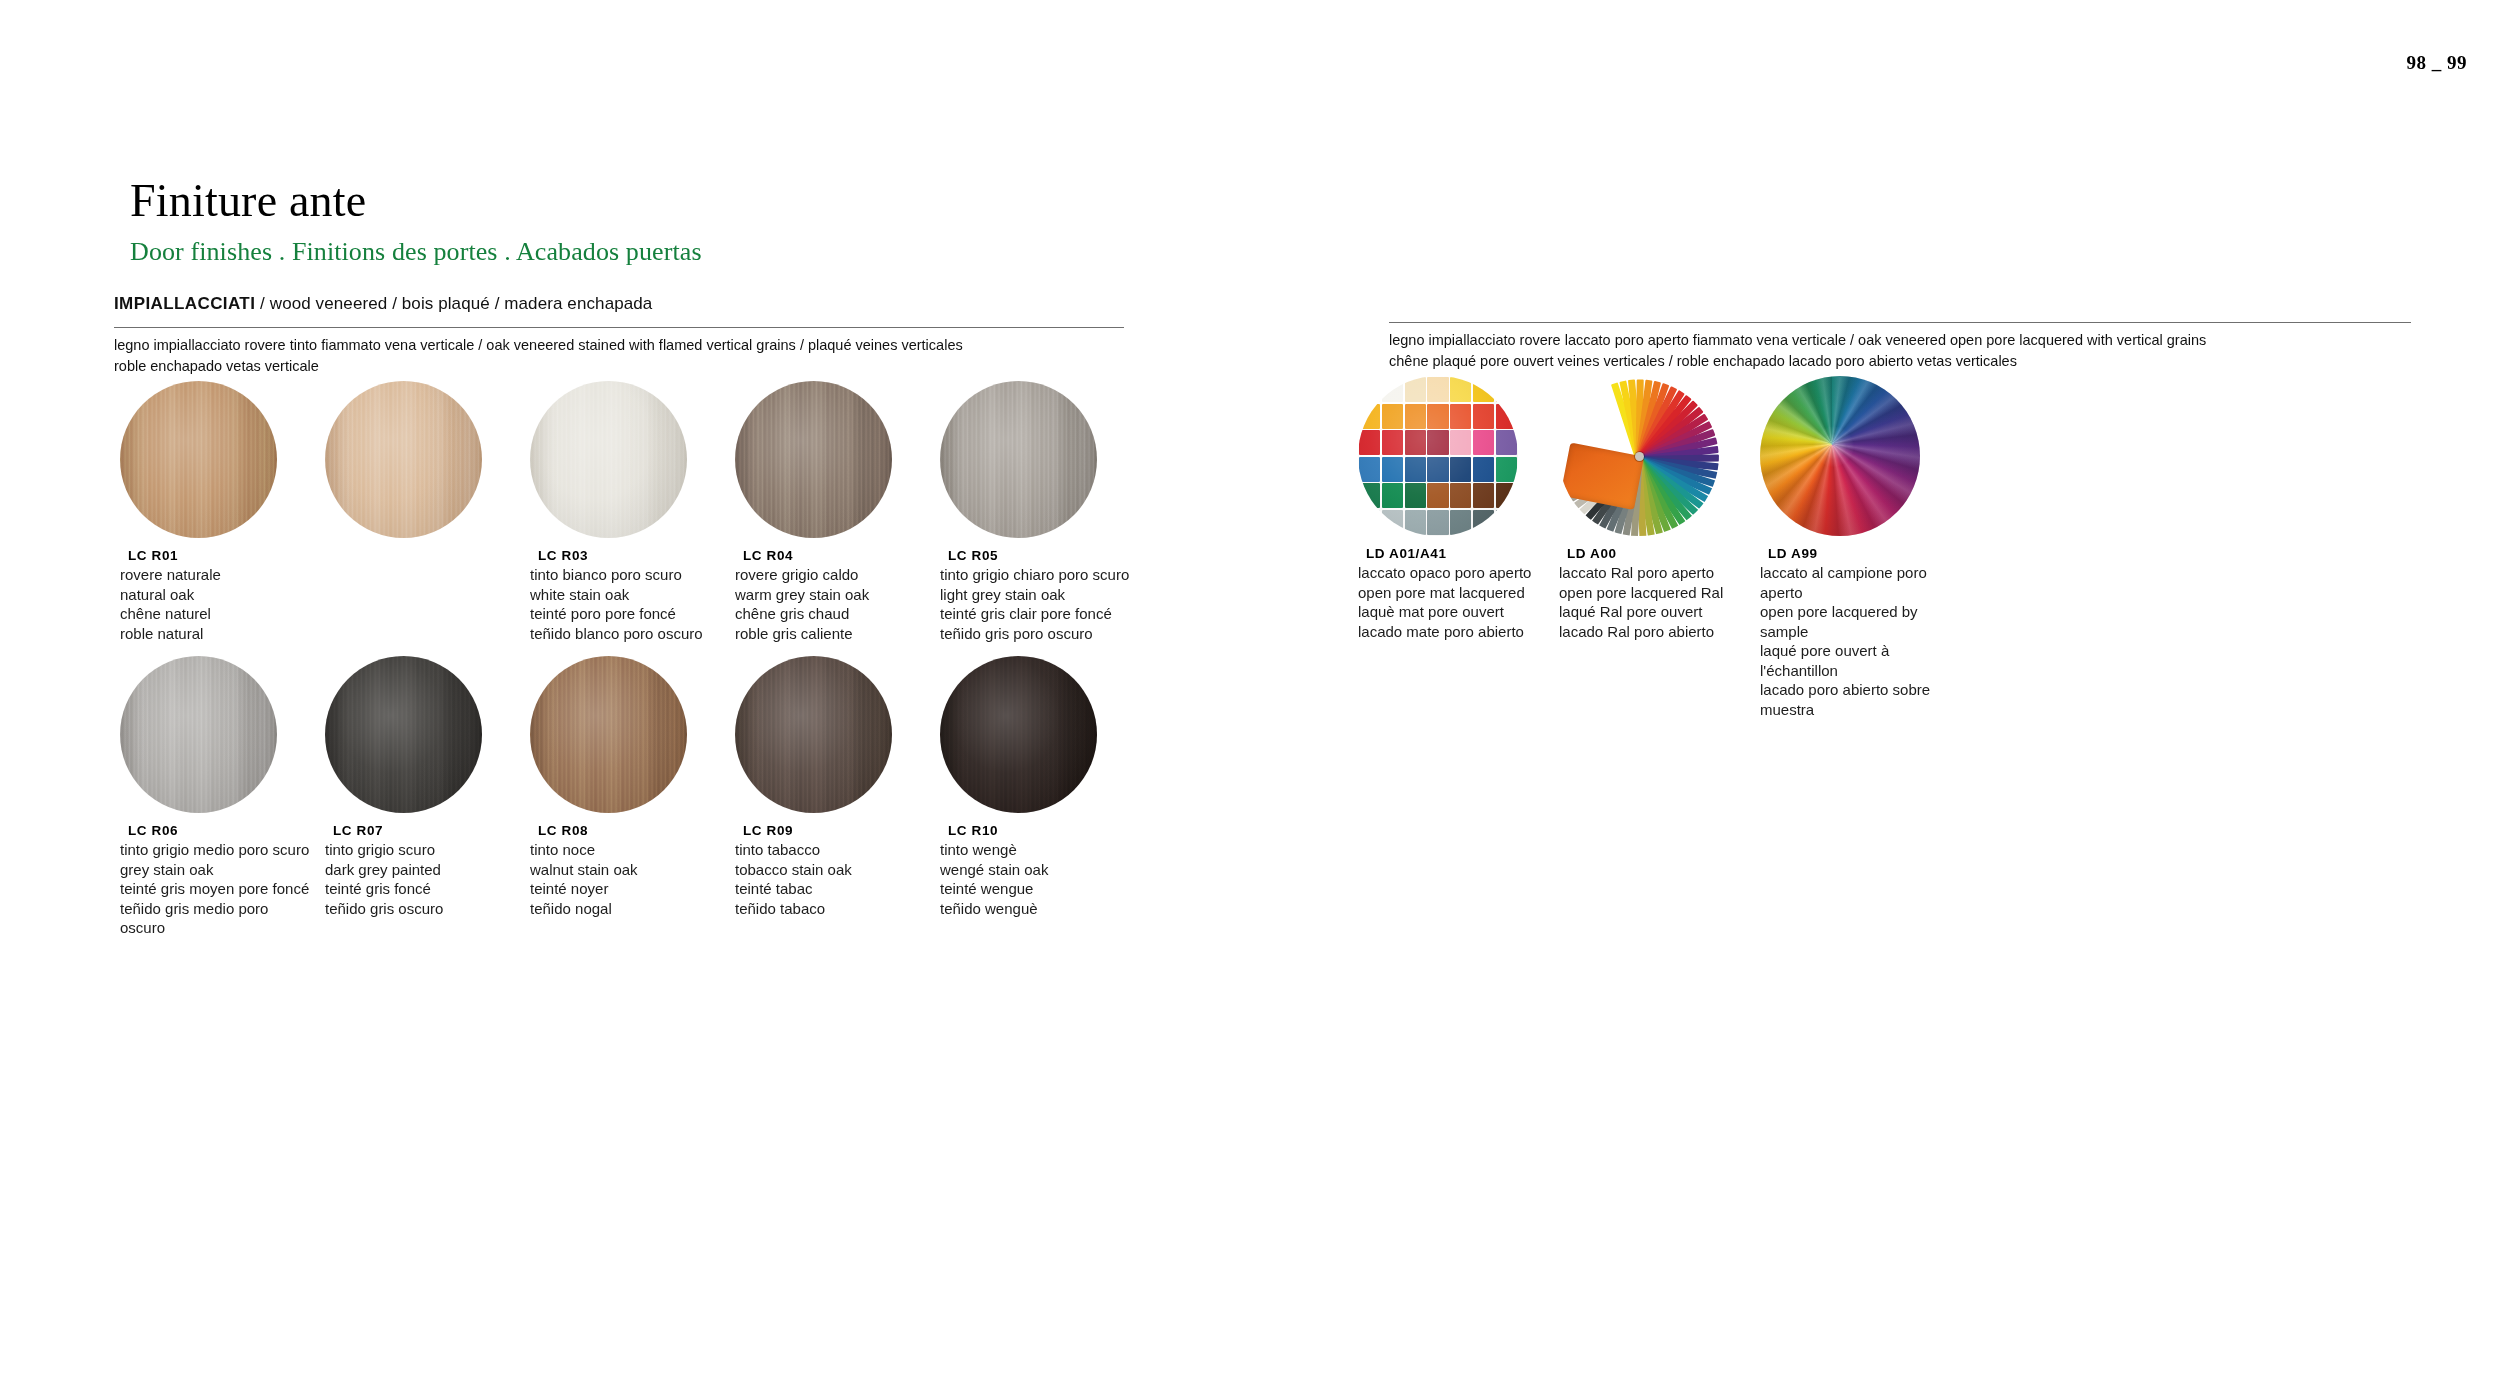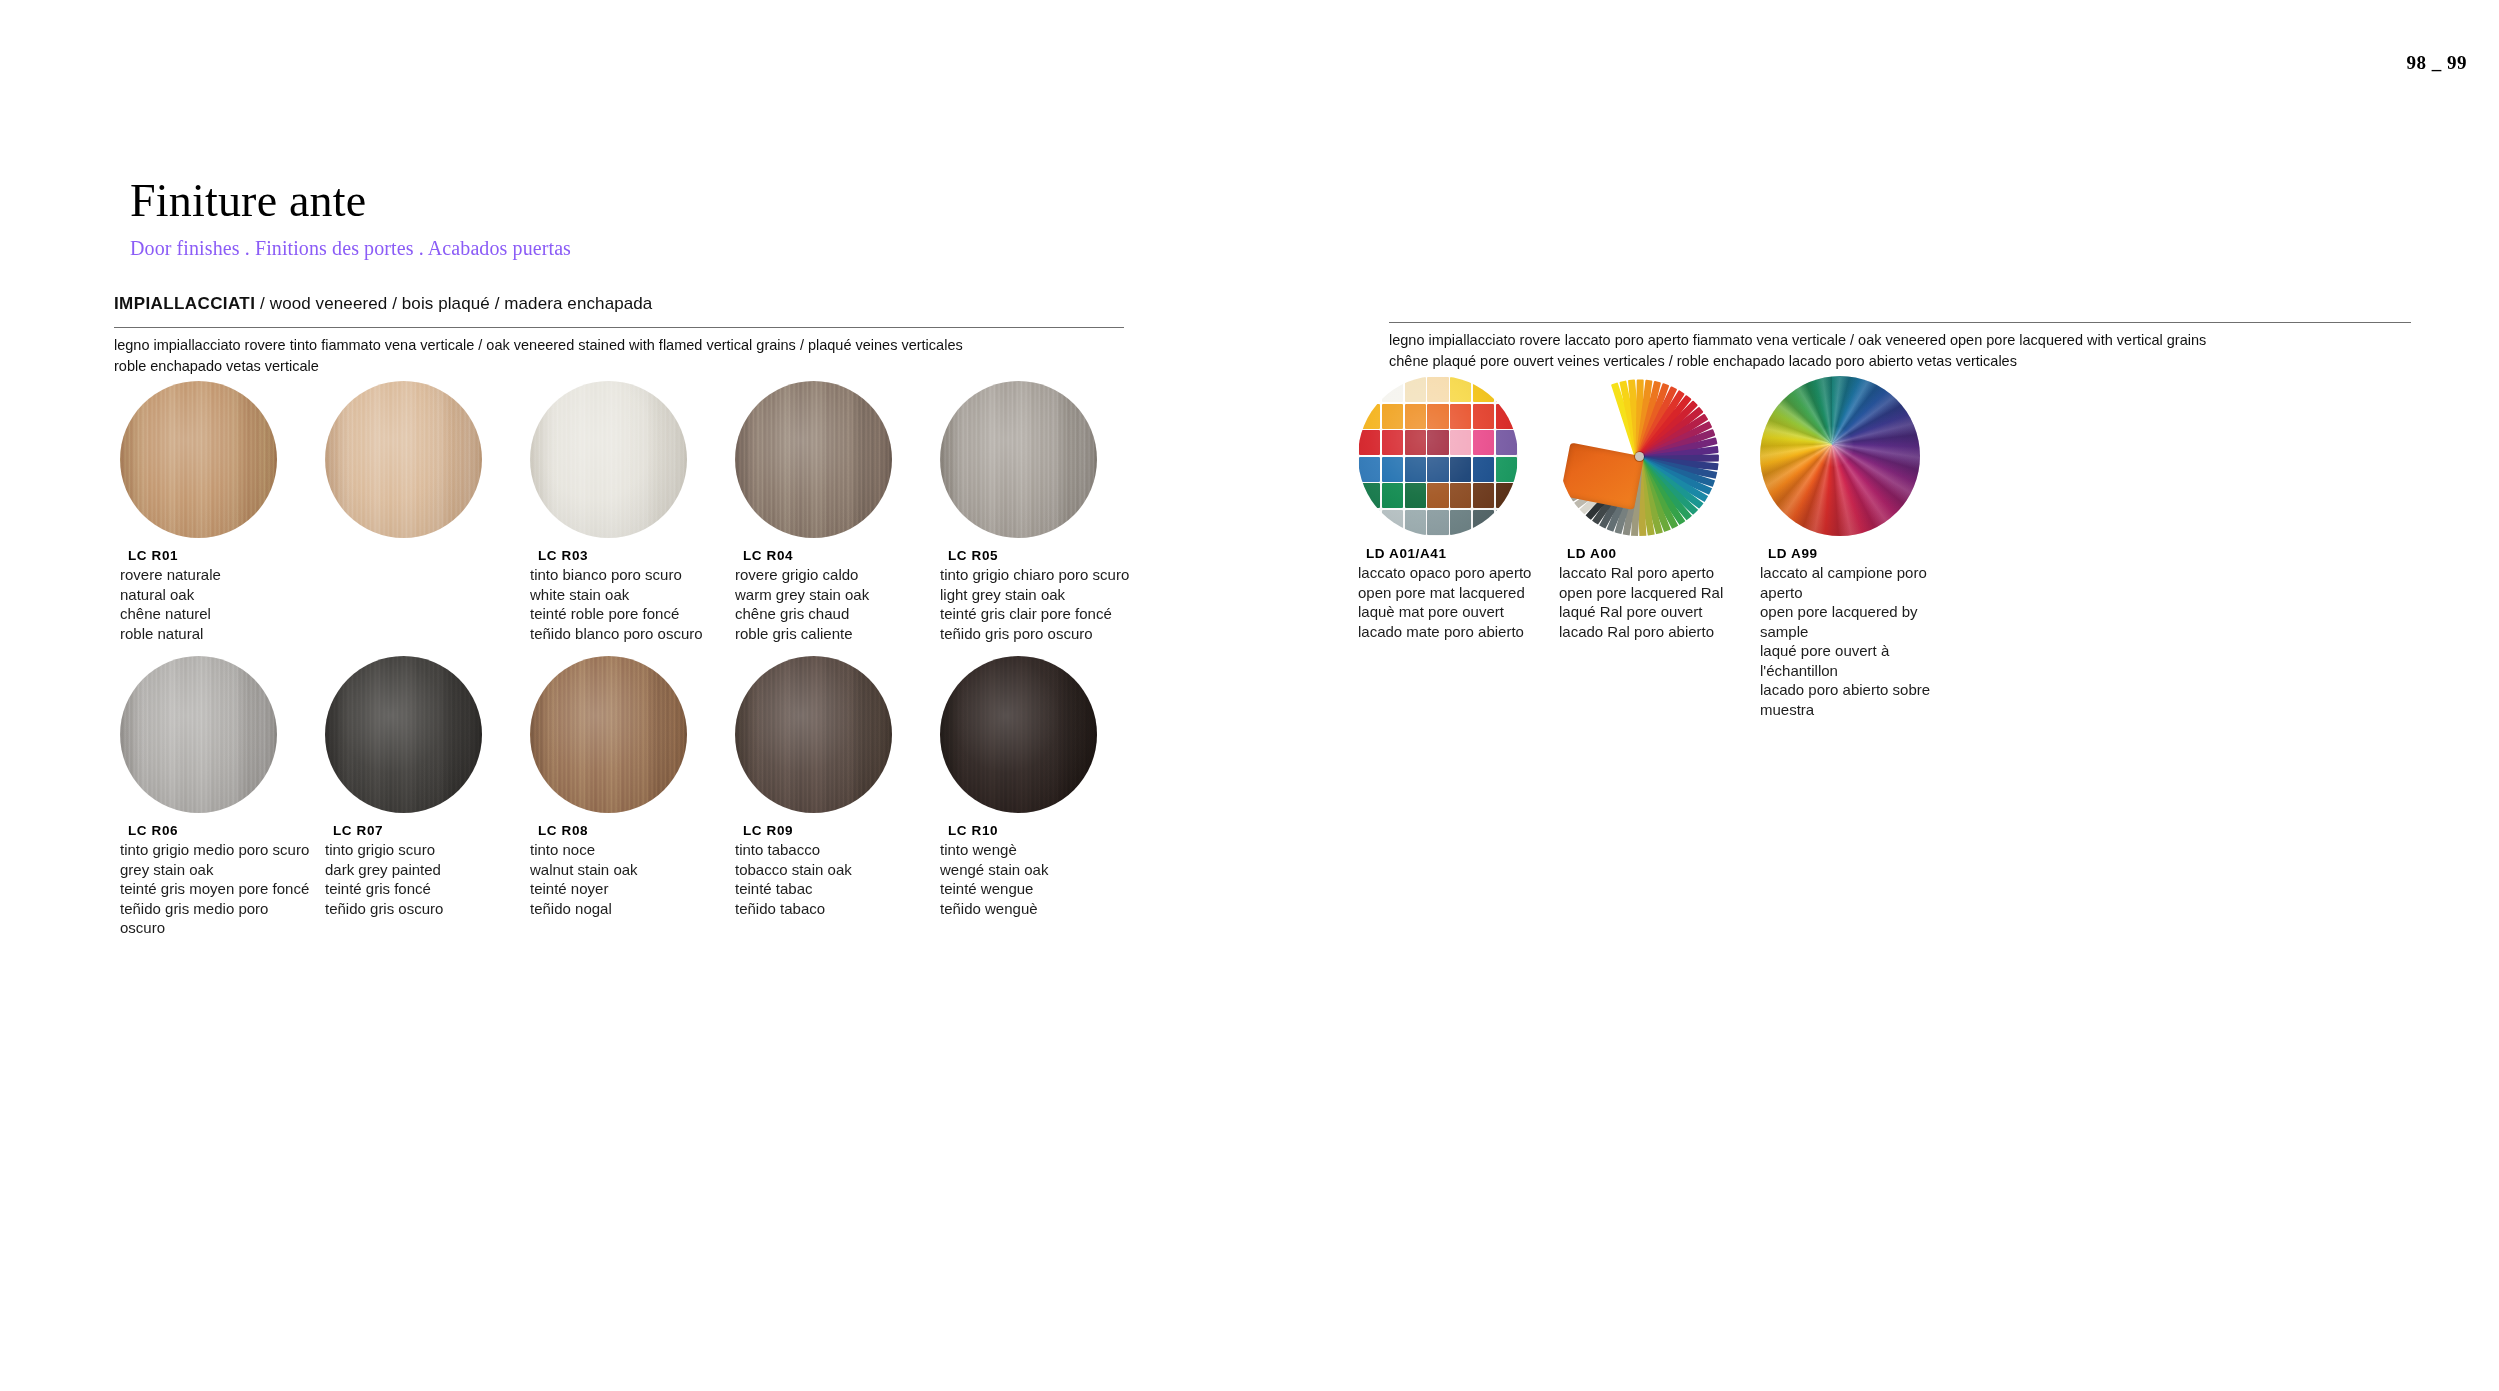--- a/index.html
+++ b/index.html
@@ -37,24 +37,24 @@
   .page-title {
     font-family: "Liberation Serif", serif;
     font-size: 46px;
     font-weight: normal;
     line-height: 1.0;
     color: #000;
     letter-spacing: 0.2px;
   }
   .page-subtitle {
     font-family: "Liberation Serif", serif;
-    font-size: 20px;
+    font-size: 26px;
     font-weight: normal;
     margin-top: 13px;
-    color: #8b5cf6;
+    color: #15803d;
     letter-spacing: 0.1px;
   }
 
   
   .category {
     position: absolute;
     left: 114px;
     top: 294px;
     font-size: 17px;
     color: #111;
@@ -328,21 +328,21 @@
     <div class="swatch swatch-left">
       <div class="disc disc-left" style="background: linear-gradient(90deg, rgb(210, 206, 196) 0%, rgb(232, 230, 223) 18%, rgb(232, 230, 223) 62%, rgb(210, 206, 196) 100%);">
         <div class="grain"></div>
         <div class="sheen"></div>
       </div>
       <div class="caption caption-left">
         <div class="cap-code">LC R03</div>
         <div class="cap-lines">
           <div>tinto bianco poro scuro</div>
           <div>white stain oak</div>
-          <div>teinté roble pore foncé</div>
+          <div>teinté poro pore foncé</div>
           <div>teñido blanco poro oscuro</div>
         </div>
       </div>
     </div>
     <div class="swatch swatch-left">
       <div class="disc disc-left" style="background: linear-gradient(90deg, rgb(118, 101, 90) 0%, rgb(141, 124, 110) 18%, rgb(141, 124, 110) 62%, rgb(118, 101, 90) 100%);">
         <div class="grain"></div>
         <div class="sheen"></div>
       </div>
       <div class="caption caption-left">

